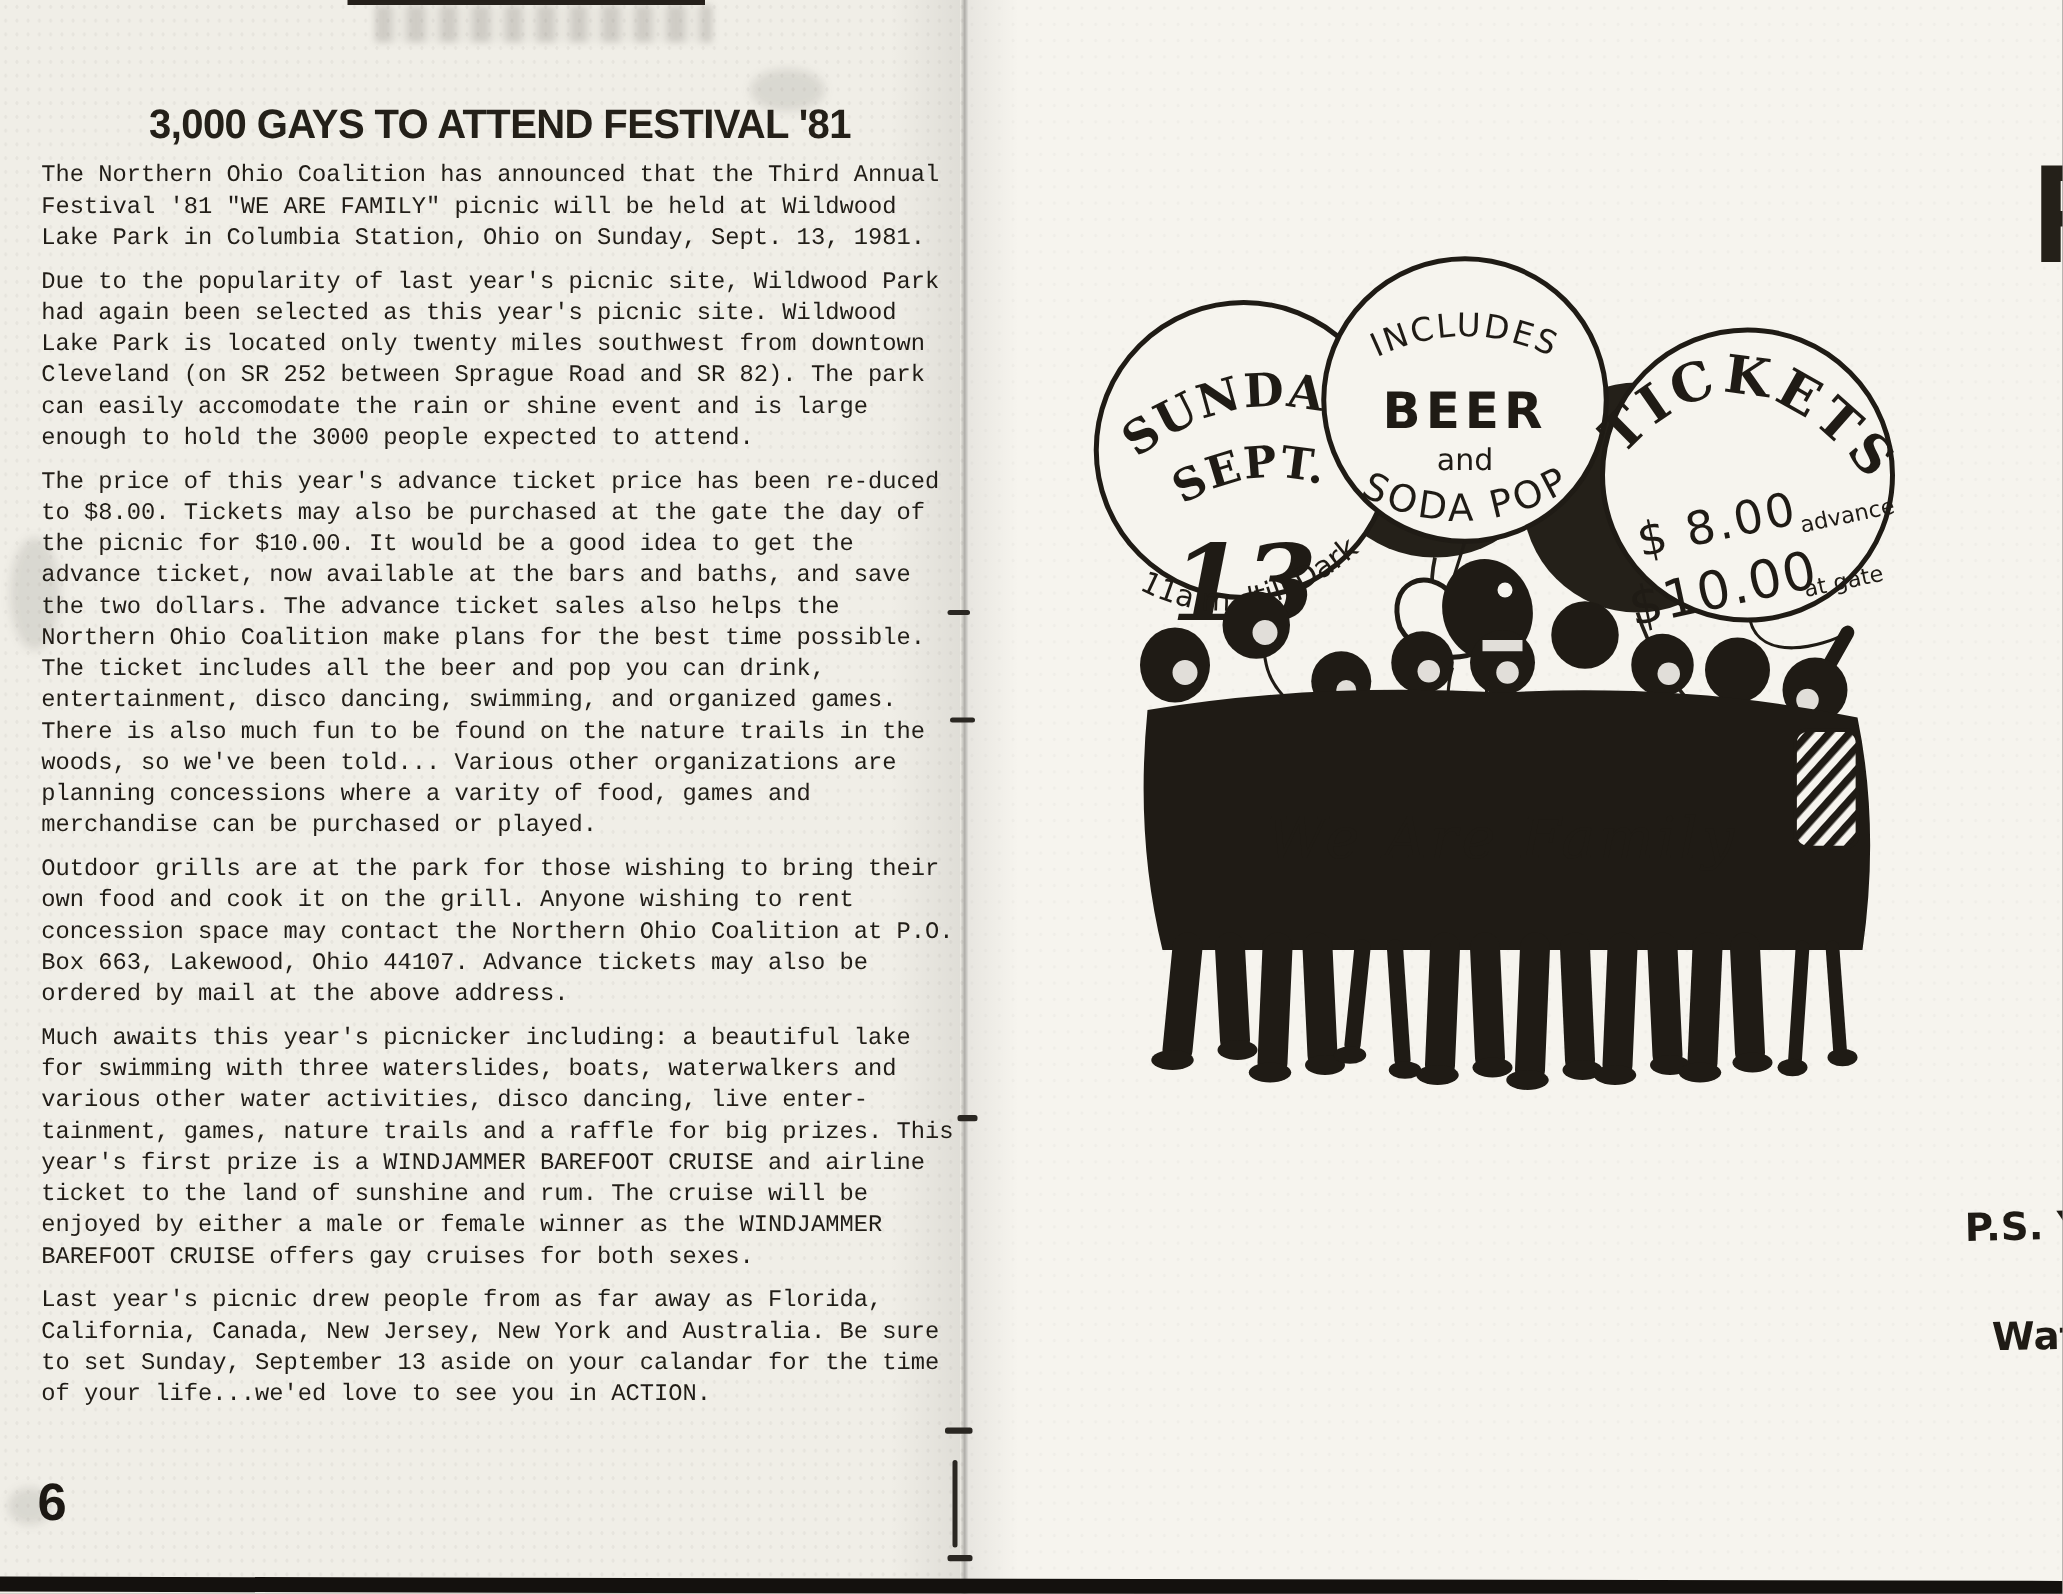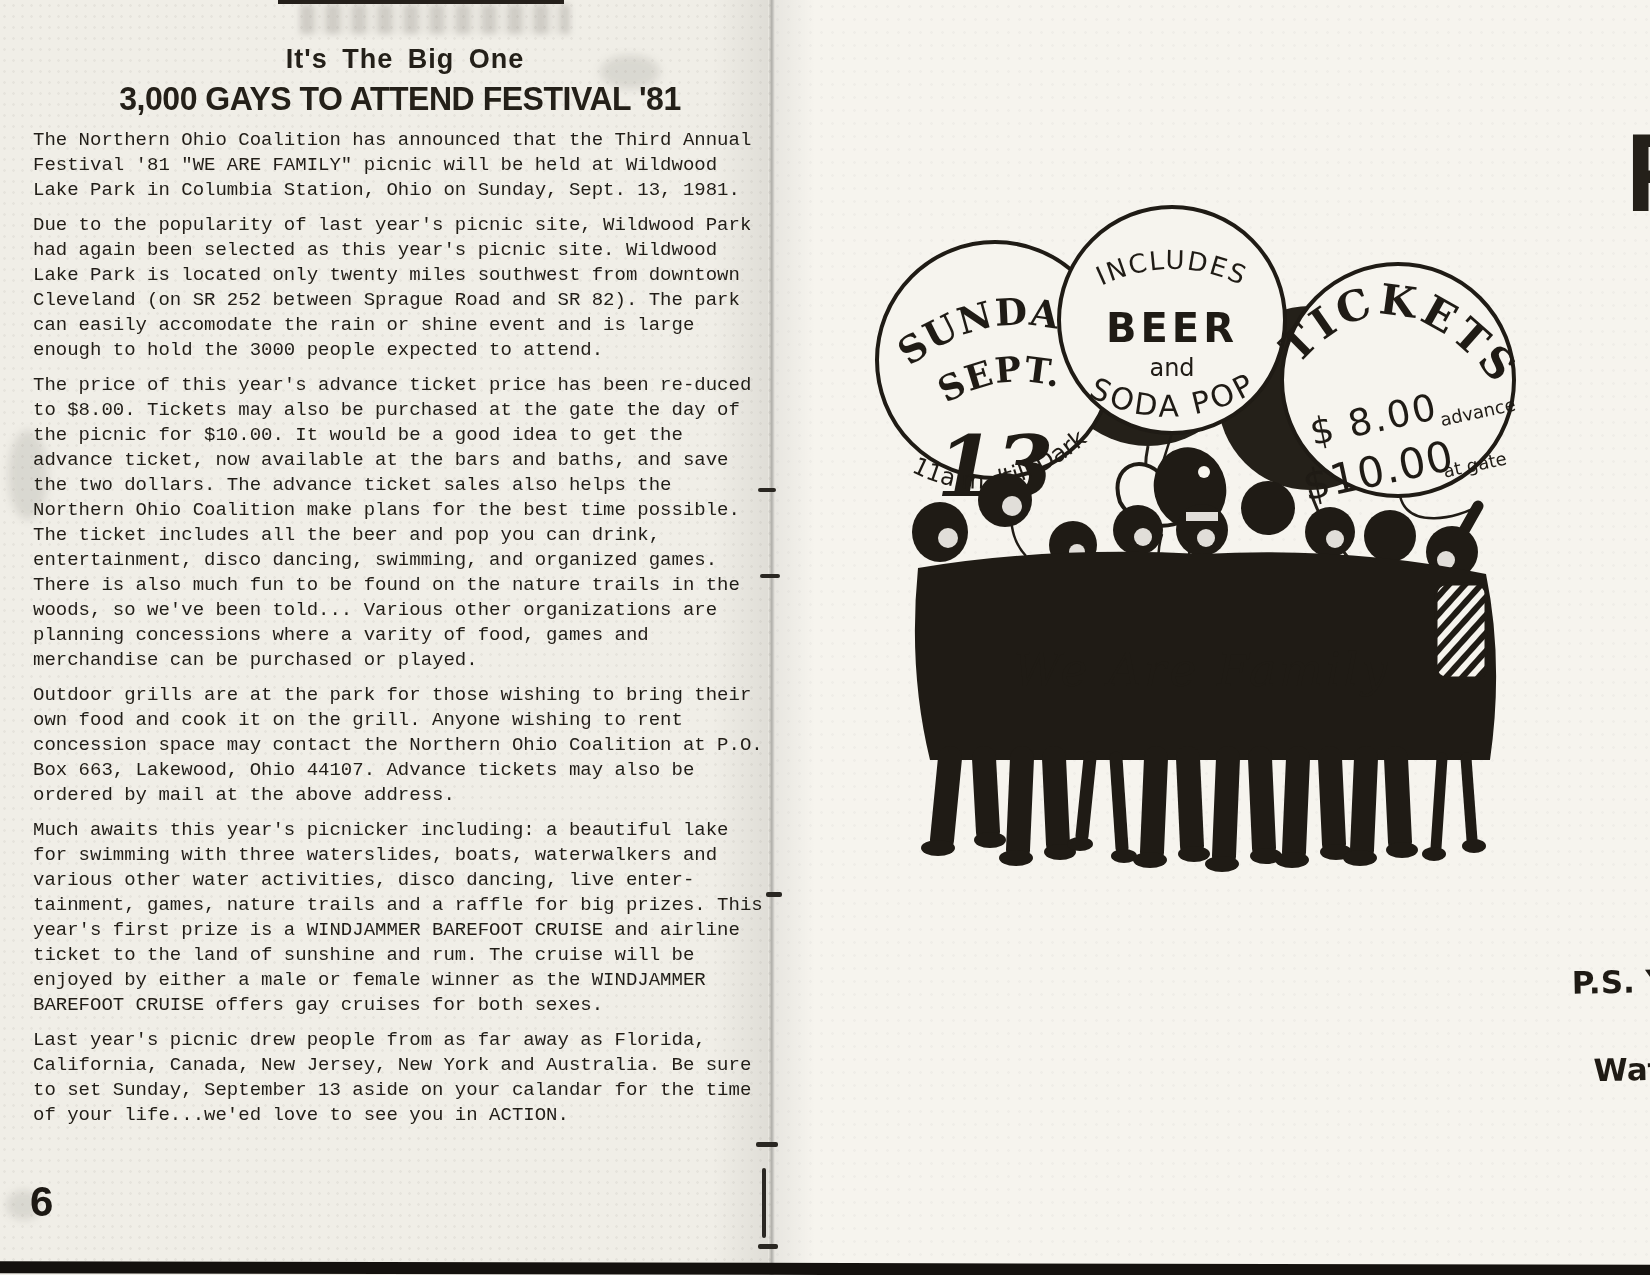--- a/index.html
+++ b/index.html
@@ -70,21 +70,20 @@
 
 <div class="scan">
 
   <div class="page-left">
     <div class="top-line"></div>
     <div class="stamp-smudge"></div>
     <div class="smudge" style="left:600px;top:55px;width:60px;height:34px;"></div>
     <div class="smudge" style="left:8px;top:430px;width:40px;height:90px;"></div>
     <div class="smudge" style="left:6px;top:1190px;width:36px;height:30px;"></div>
 
-    <div class="kicker">It's The Big One</div>
     <div class="headline">3,000 GAYS TO ATTEND FESTIVAL '81</div>
 
     <div class="body-col">
       <p>The Northern Ohio Coalition has announced that the Third Annual Festival '81 "WE ARE FAMILY" picnic will be held at Wildwood Lake Park in Columbia Station, Ohio on Sunday, Sept. 13, 1981.</p>
       <p>Due to the popularity of last year's picnic site, Wildwood Park had again been selected as this year's picnic site. Wildwood Lake Park is located only twenty miles southwest from downtown Cleveland (on SR 252 between Sprague Road and SR 82).  The park can easily accomodate the rain or shine event and is large enough to hold the 3000 people expected to attend.</p>
       <p>The price of this year's advance ticket price has been re-duced to $8.00.  Tickets may also be purchased at the gate the day of the picnic for $10.00.  It would be a good idea to get the advance ticket, now available at the bars and baths, and save the two dollars.  The advance ticket sales also helps the Northern Ohio Coalition make plans for the best time possible.  The ticket includes all the beer and pop you can drink, entertainment, disco dancing, swimming, and organized games.  There is also much fun to be found on the nature trails in the woods, so we've been told... Various other organizations are planning concessions where a varity of food, games and merchandise can be purchased or played.</p>
       <p>Outdoor grills are at the park for those wishing to bring their own food and cook it on the grill.  Anyone wishing to rent concession space may contact the Northern Ohio Coalition at P.O. Box 663, Lakewood, Ohio 44107.  Advance tickets may also be ordered by mail at the above address.</p>
       <p>Much awaits this year's picnicker including: a beautiful lake for swimming with three waterslides, boats, waterwalkers and various other water activities, disco dancing, live enter-tainment, games, nature trails and a raffle for big prizes. This year's first prize is a WINDJAMMER BAREFOOT CRUISE and airline ticket to the land of sunshine and rum.  The cruise will be enjoyed by either a male or female winner as the WINDJAMMER BAREFOOT CRUISE offers gay cruises for both sexes.</p>
       <p>Last year's picnic drew people from as far away as Florida, California, Canada, New Jersey, New York and Australia. Be sure to set Sunday, September 13 aside on your calandar for the time of your life...we'ed love to see you in ACTION.</p>
     </div>

